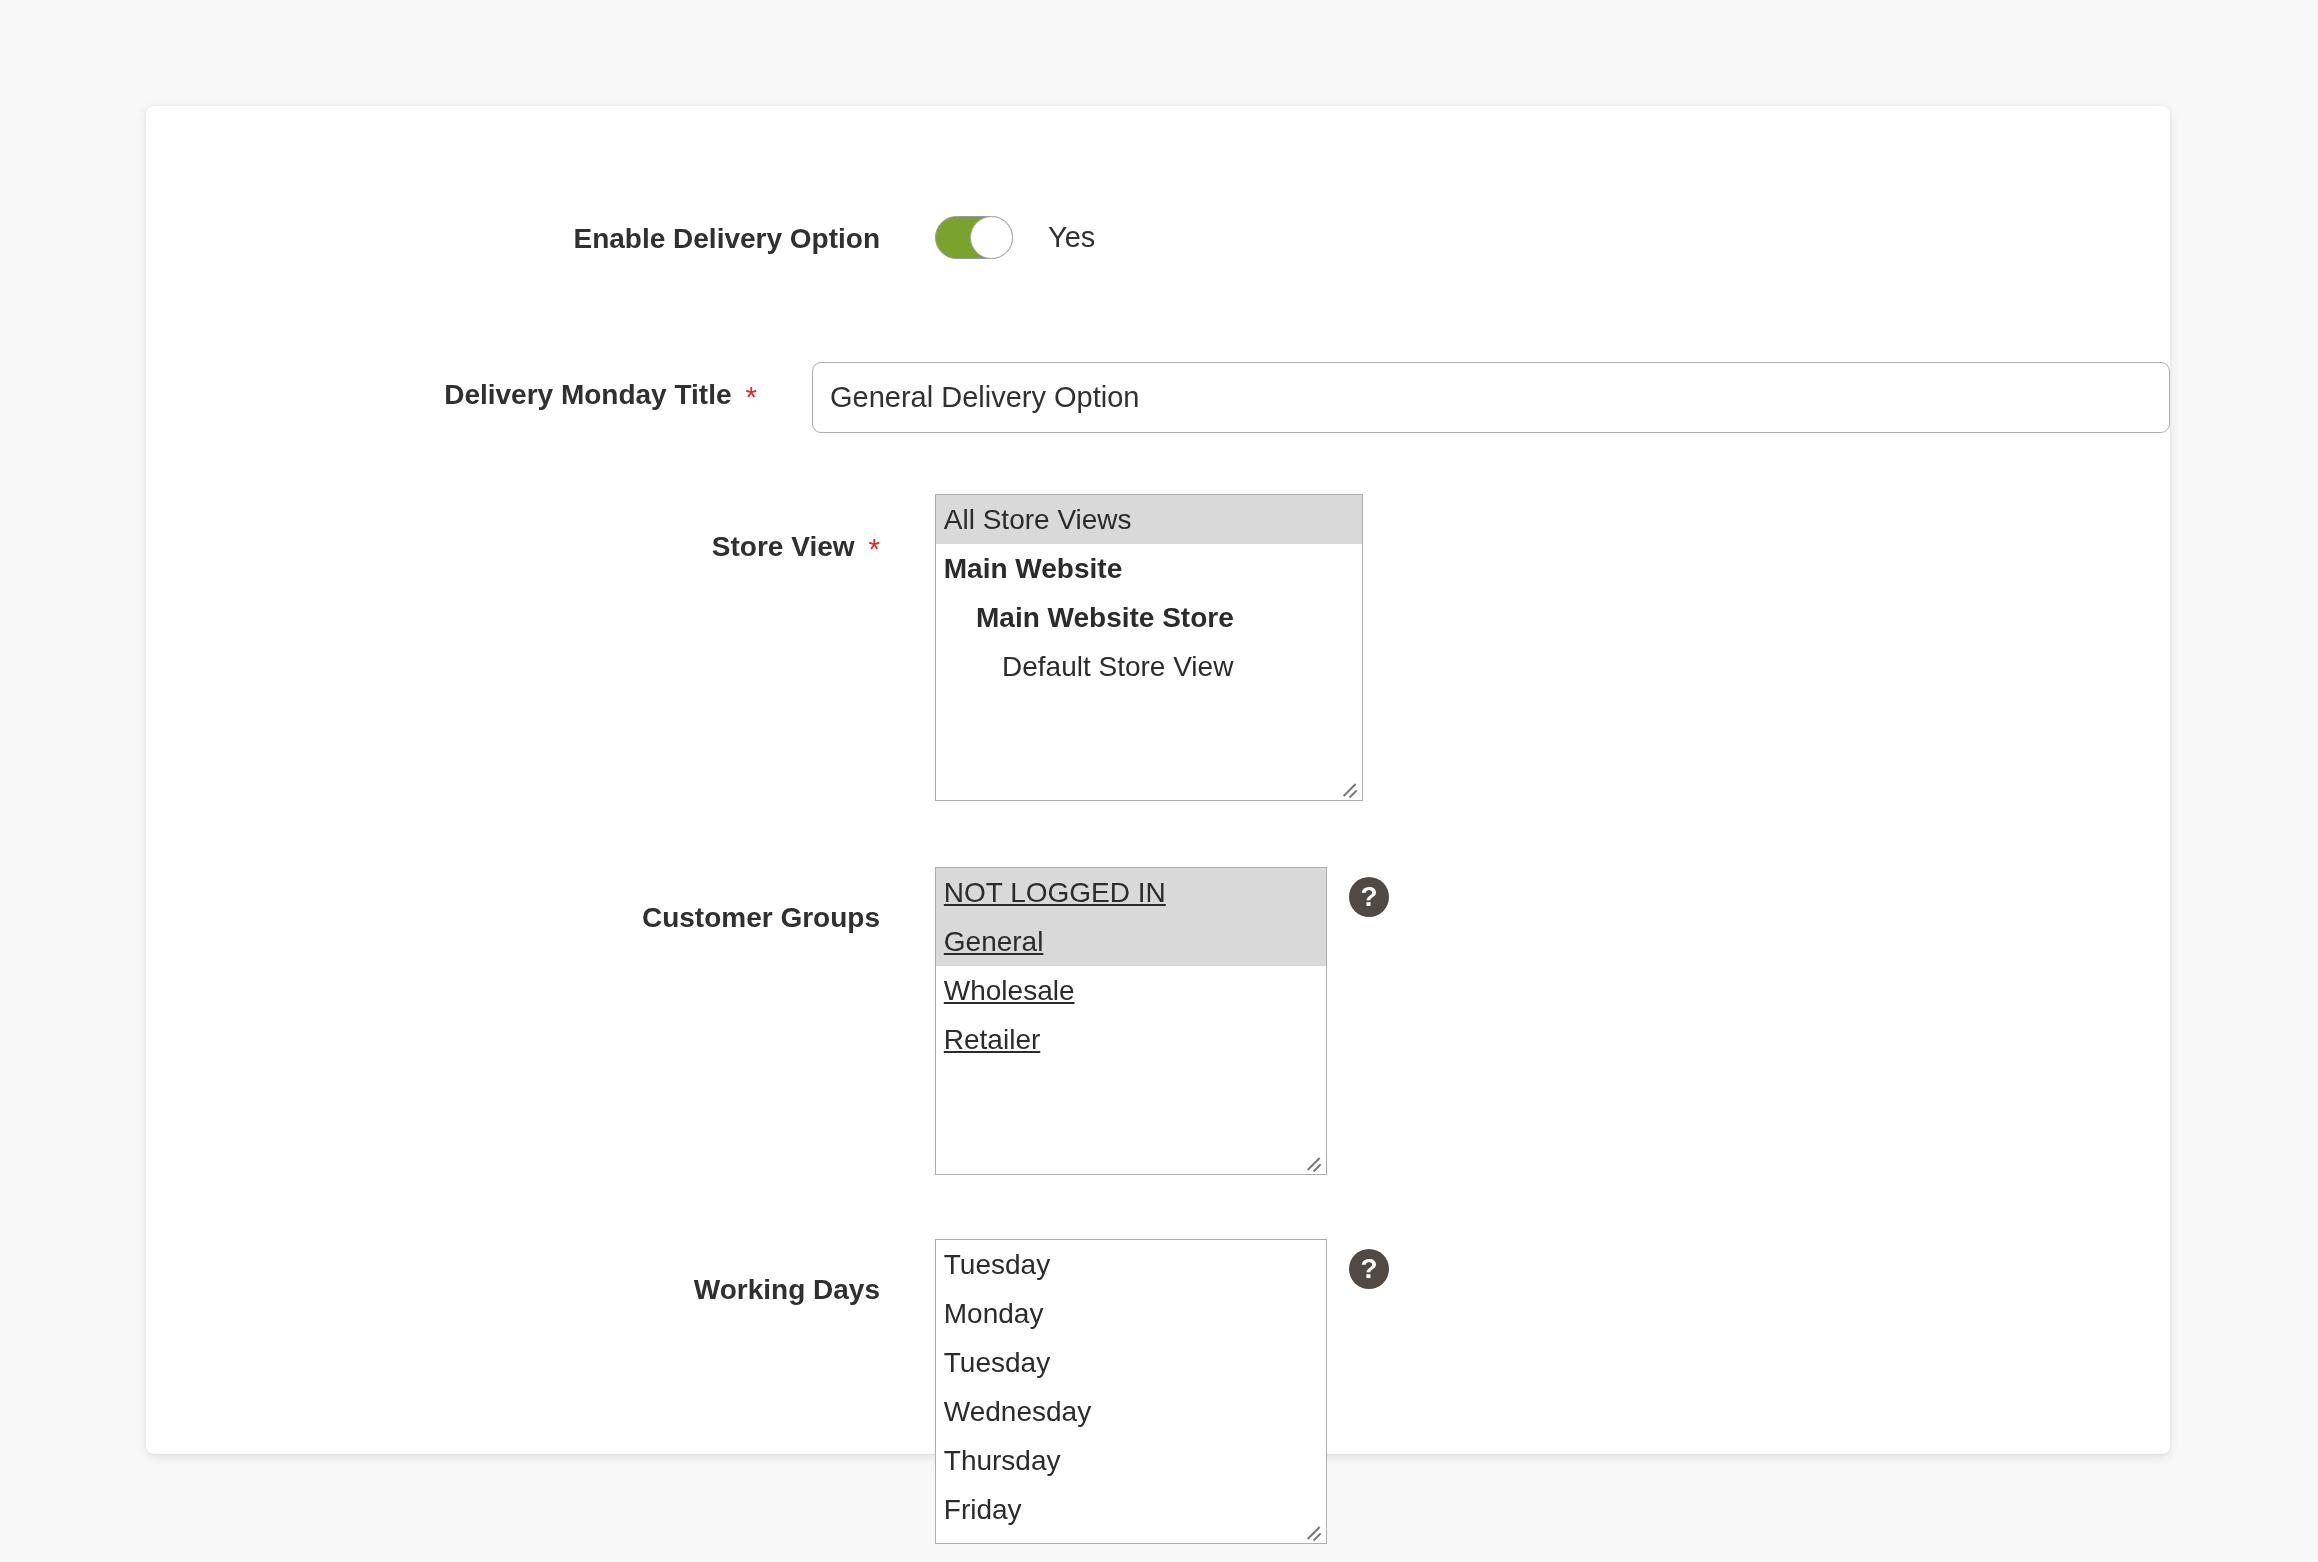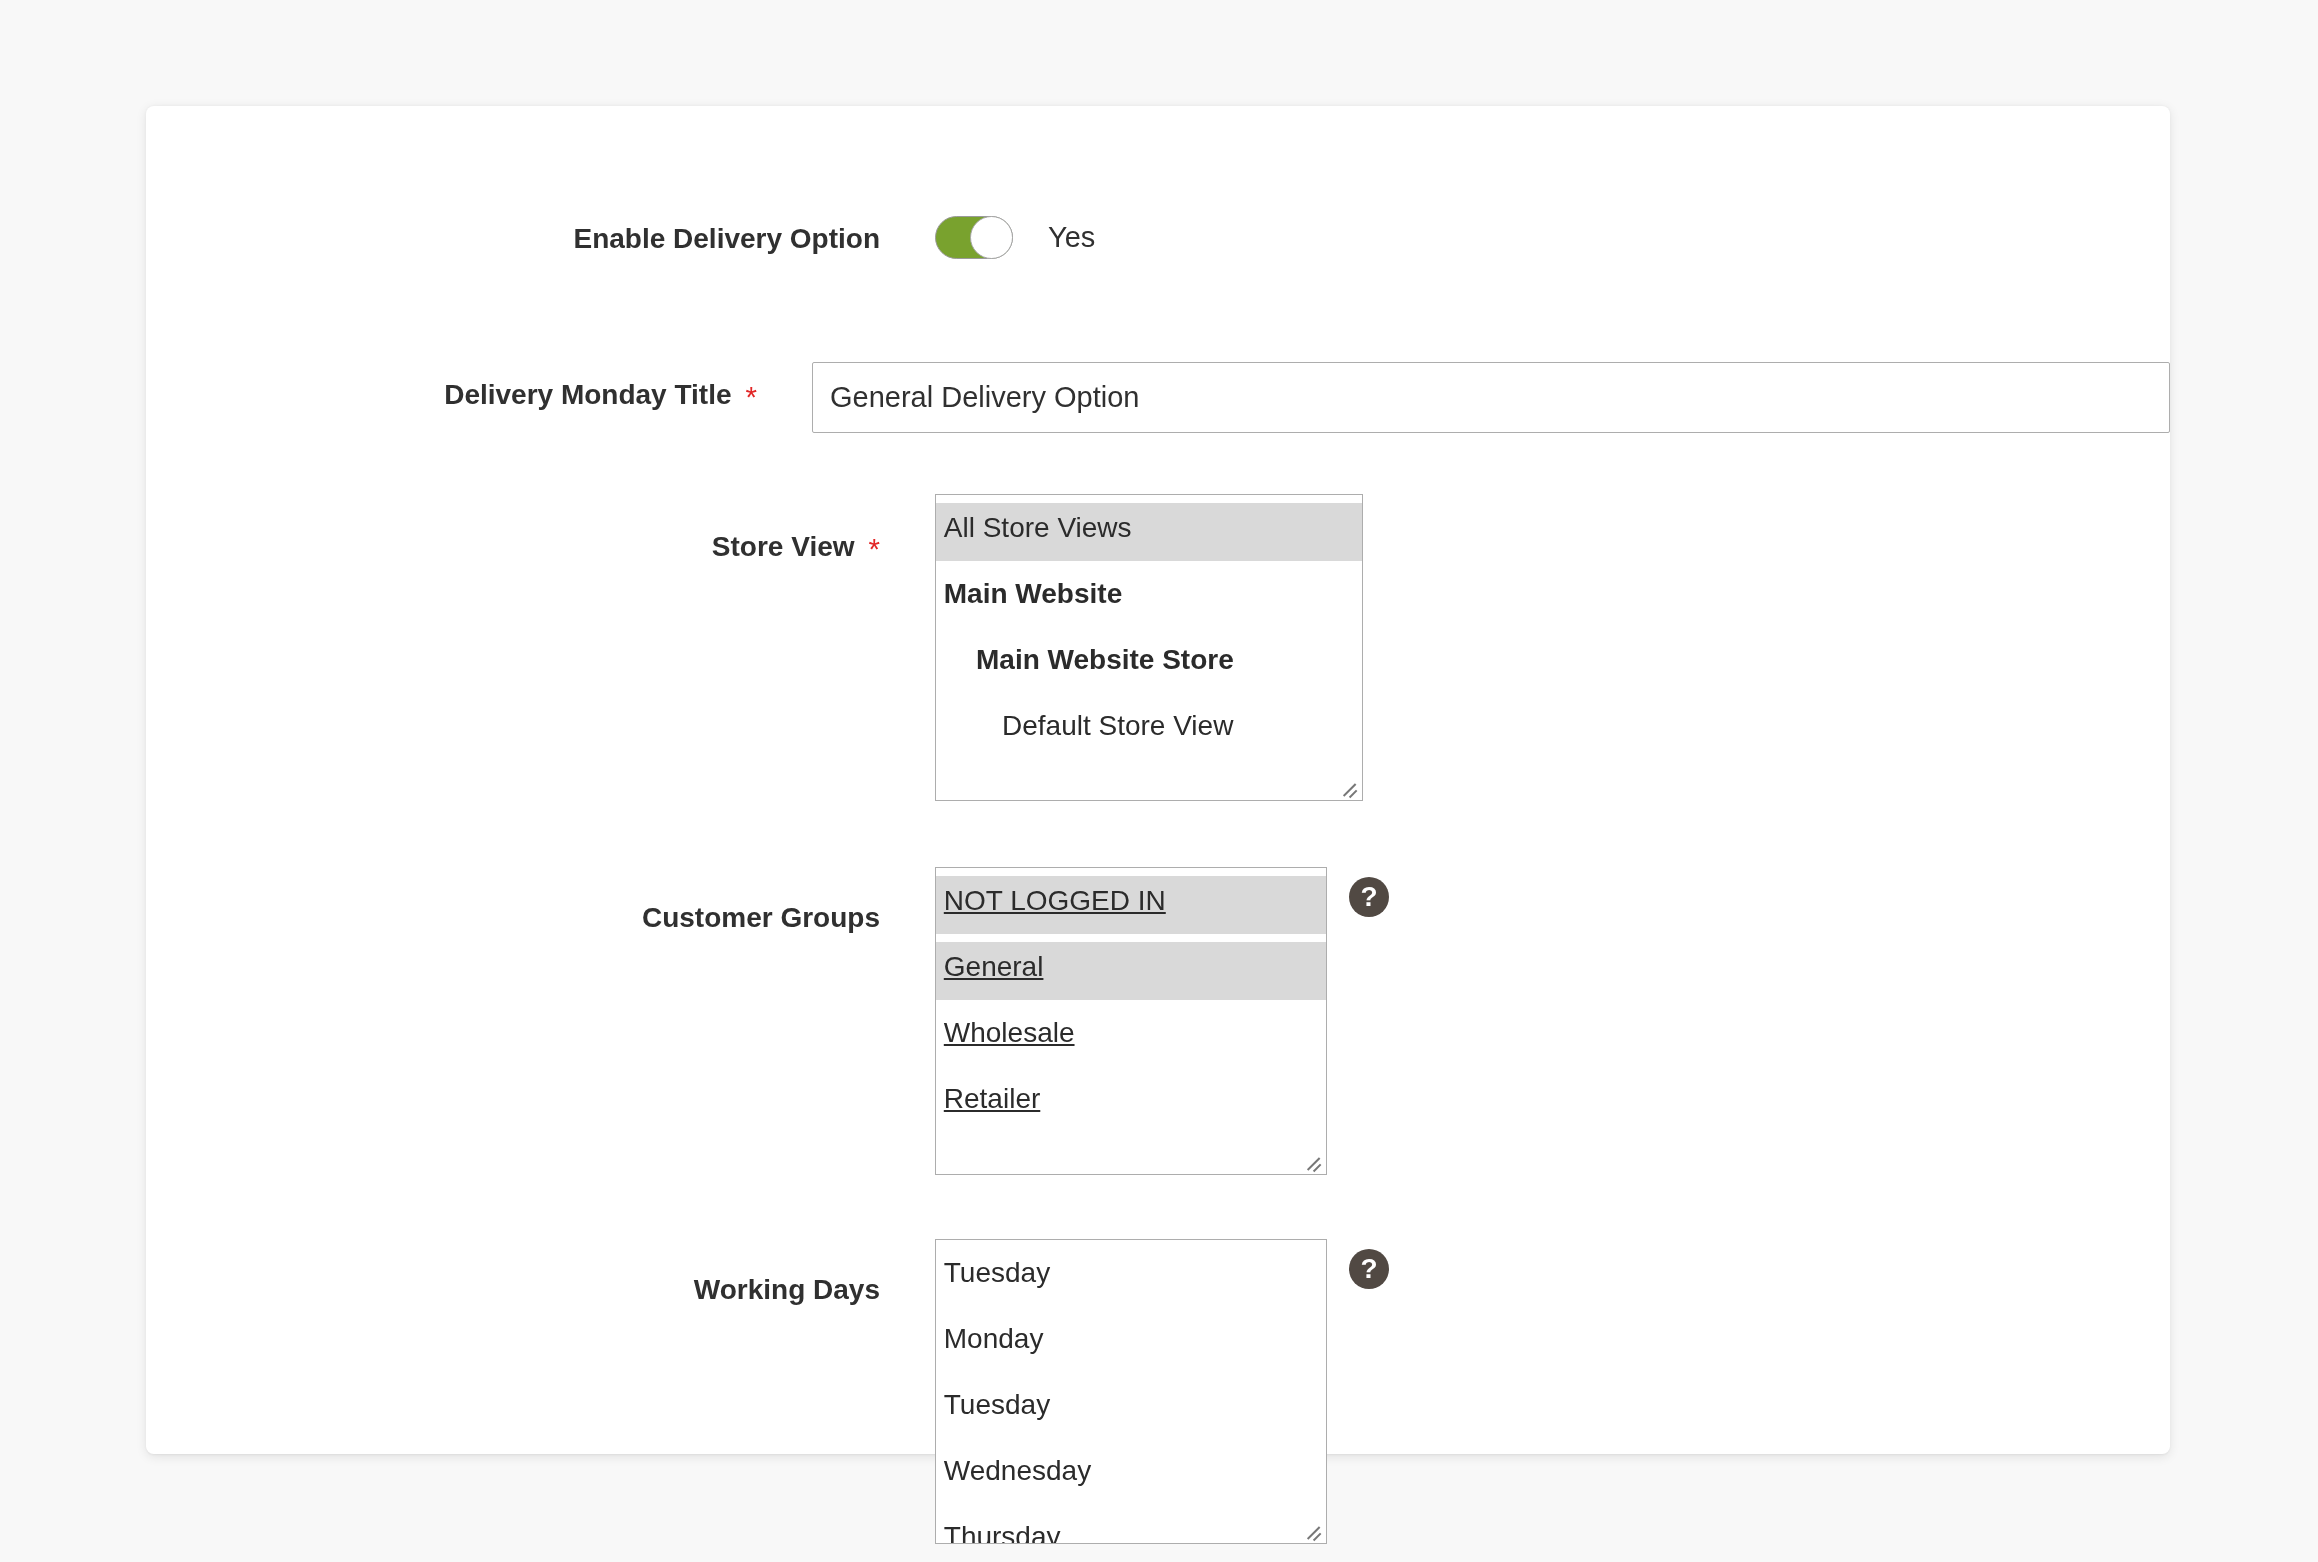--- a/index.html
+++ b/index.html
@@ -110,21 +110,21 @@
 
   
   .row-title { top: 256px; }
   .row-title .field-label { padding-top: 14px; }
 
   .text-input {
     width: 1358px;
     height: 71px;
     border: 1.6px solid #adadad;
     background: #ffffff;
-    border-radius: 2px;
+    border-radius: 9px;
     font-family: "Liberation Sans", sans-serif;
     font-size: 29px;
     color: #303030;
     padding: 0 17px;
     box-sizing: border-box;
     outline: none;
   }
 
   
   .multiselect {
@@ -132,25 +132,24 @@
     background: #ffffff;
     box-sizing: border-box;
     position: relative;
     overflow: hidden;
     font-size: 28px;
     color: #2b2b2b;
     padding: 0;
   }
   .ms-option {
     line-height: 49px;
-    height: 58px;
+    height: 49px;
     padding: 0 7.8px 0 7.8px;
     white-space: nowrap;
     overflow: hidden;
-    margin-top: 8px;
   }
   .ms-option.selected {
     background: #d9d9d9;
   }
   .ms-option.bold {
     font-weight: bold;
   }
   .ms-option.indent-1 { padding-left: 40px; }
   .ms-option.indent-2 { padding-left: 66px; }
 

